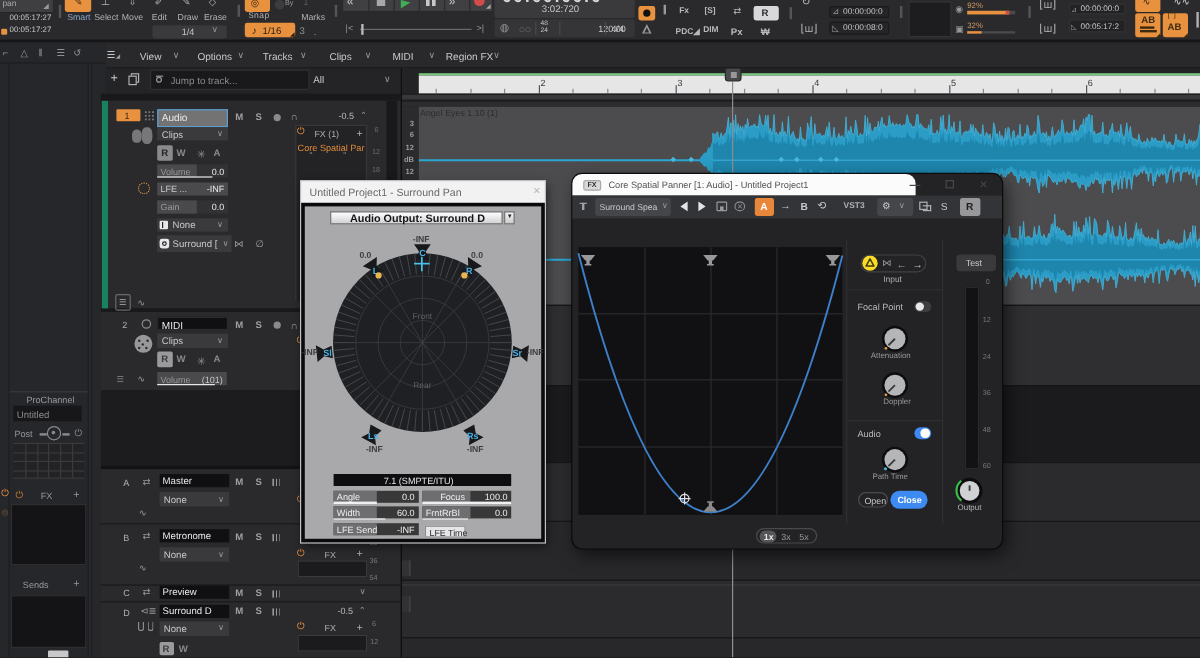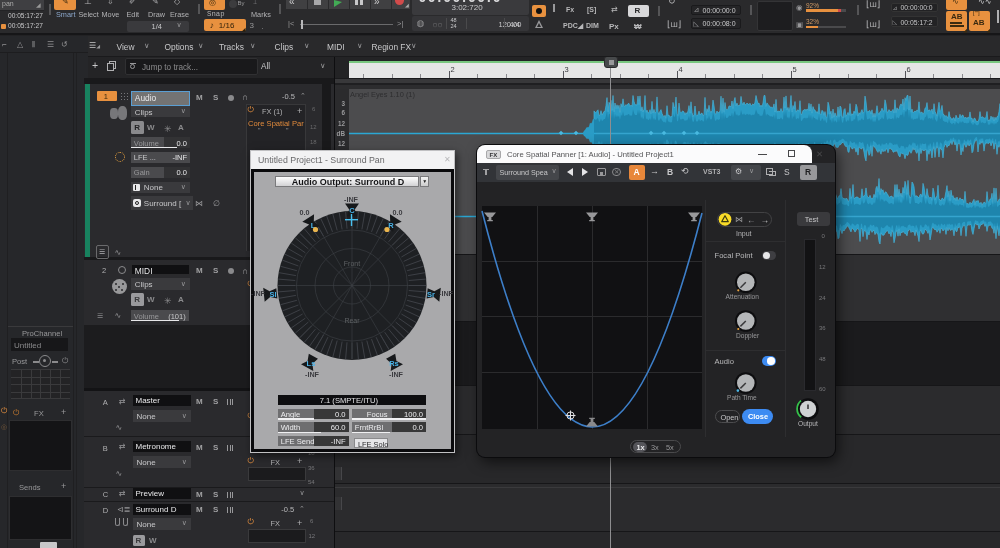--- a/index.html
+++ b/index.html
@@ -730,27 +730,27 @@
         <div class="txt" style="left:3px;top:1px;font-size:7.6px;color:#ededef;">FrntRrBl</div>
         <div class="txt" style="right:3px;top:1px;font-size:7.6px;color:#ededef;">0.0</div>
         <div class="abs" style="left:0;bottom:-1px;width:38px;height:1.2px;background:#f0f0f2;"></div>
       </div>
     <div class="abs" style="left:27.7px;top:286.2px;width:70.9px;height:10px;background:#383838;">
         <div class="abs" style="left:0;top:0;width:36px;height:10px;background:#6e6e70;"></div>
         <div class="txt" style="left:3px;top:1px;font-size:7.6px;color:#ededef;">LFE Send</div>
         <div class="txt" style="right:3px;top:1px;font-size:7.6px;color:#ededef;">-INF</div>
       </div>
     <div class="abs" style="left:103.9px;top:288.3px;width:34px;height:9.5px;background:#e6e6e8;border:1px solid #8a8a8c;">
-        <div class="txt" style="left:3px;top:0.5px;font-size:7.4px;color:#2a2a2c;">LFE Solo</div>
+        <div class="txt" style="left:3px;top:0.5px;font-size:7.4px;color:#2a2a2c;">LFE Time</div>
       </div>
   </div>
 
   <div class="abs" id="pluginwin" style="left:477px;top:145px;width:358px;height:312px;background:#232325;border-radius:8px;box-shadow:0 0 0 1px #0b0b0d,3px 5px 14px rgba(0,0,0,0.6);">
 
-    <div class="abs" style="left:0;top:0;width:335px;height:18px;background:#fbfbfc;border-radius:8px 8px 0 0;">
+    <div class="abs" style="left:0;top:0;width:286px;height:18px;background:#fbfbfc;border-radius:8px 8px 0 0;">
       <div class="abs" style="left:9px;top:4.5px;width:14.5px;height:9.5px;background:#d8d8da;border:1px solid #a8a8aa;border-radius:2px;">
           <div class="txt" style="left:2.5px;top:1px;font-size:6px;font-weight:bold;color:#323234;">FX</div>
         </div>
       <div class="txt" style="left:30px;top:5px;font-size:7.7px;color:#525254;">Core Spatial Panner [1: Audio] - Untitled Project1</div>
       <div class="abs" style="left:281px;top:9px;width:9px;height:1.2px;background:#48484a;"></div>
       <div class="abs" style="left:311px;top:5px;width:7px;height:7px;border:1.1px solid #48484a;"></div>
       <div class="txt" style="left:339px;top:3.5px;font-size:8.5px;color:#48484a;">✕</div>
     </div>
 
     <div class="abs" style="left:0;top:18px;width:358px;height:19px;background:#323438;">

